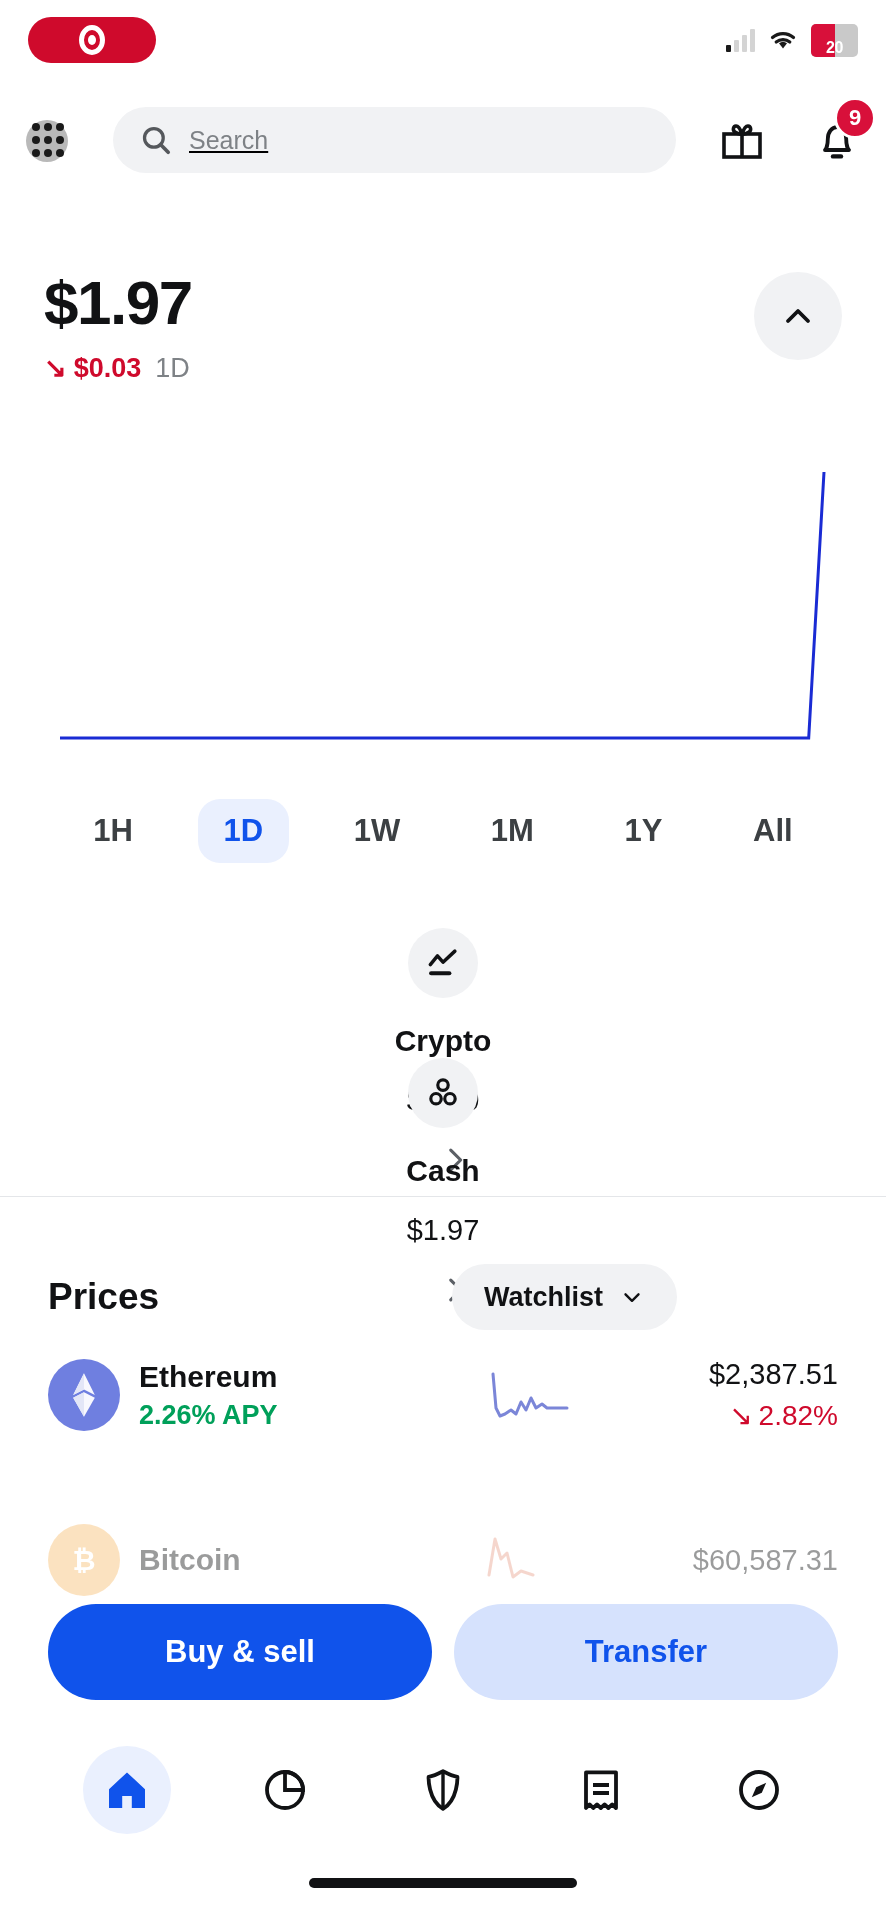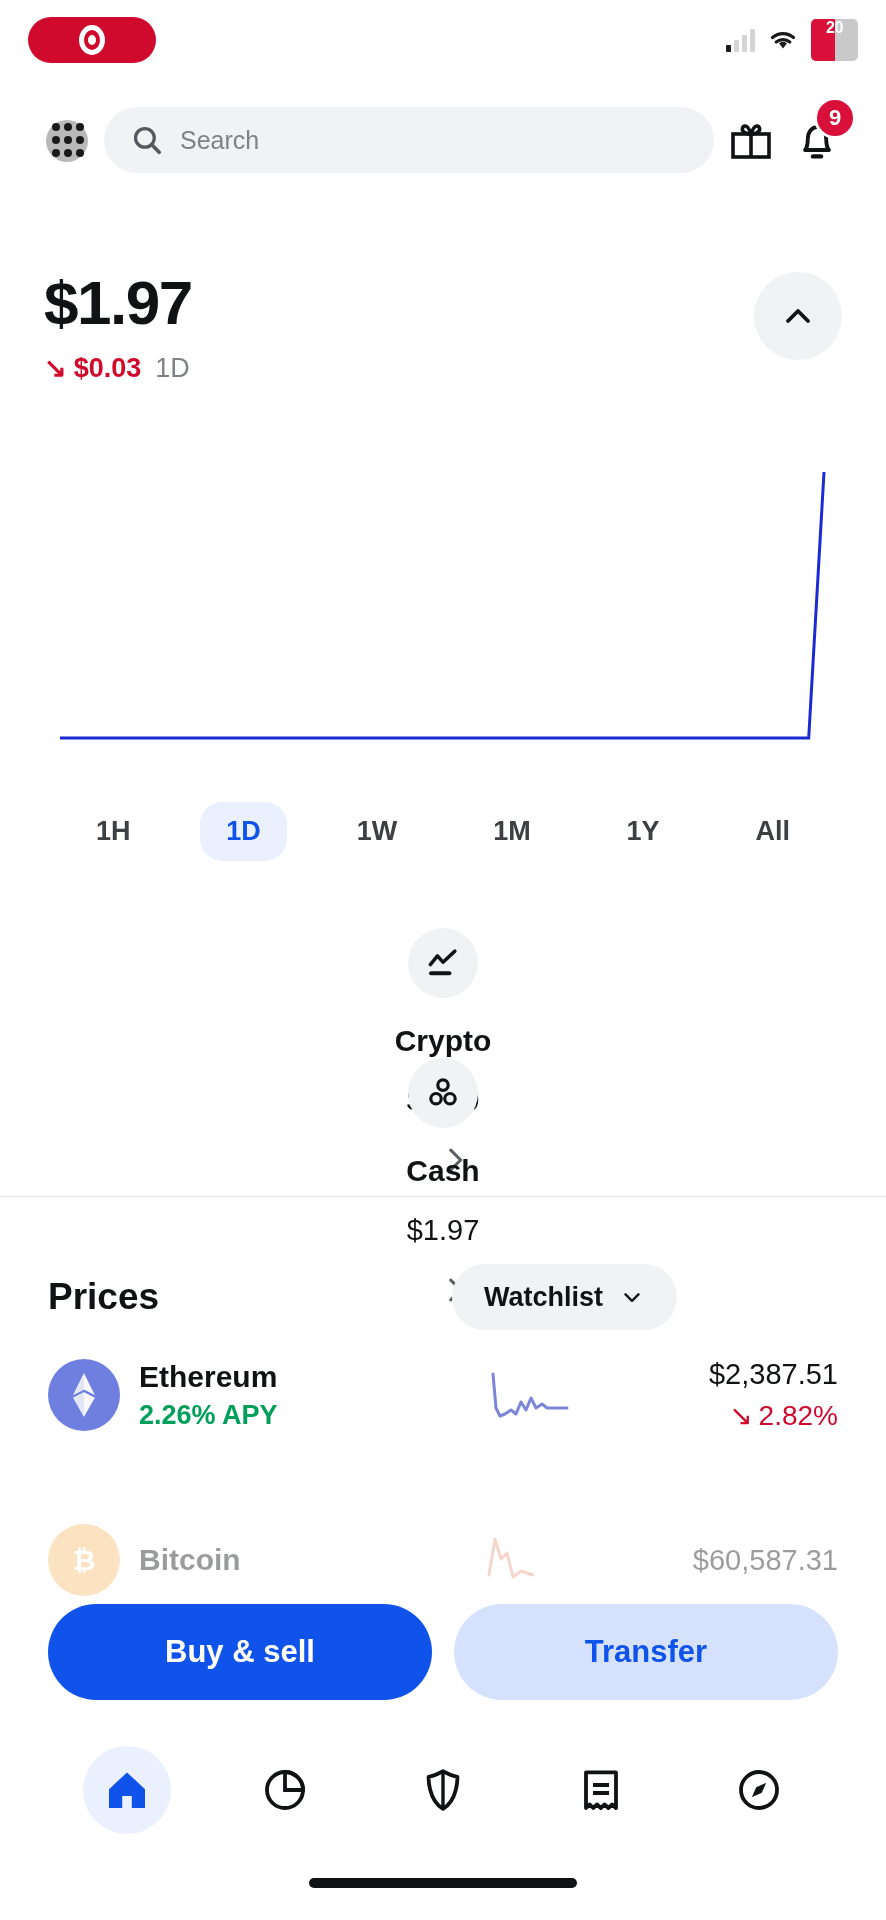--- a/index.html
+++ b/index.html
@@ -28,33 +28,33 @@
     display: flex; align-items: center; justify-content: center;
   }
   .rec-dot i { display:block; width: 8px; height: 10px; border-radius: 50%; background:#fff; }
   .sys-icons { display: flex; align-items: center; gap: 13px; }
   .sig { display: flex; align-items: flex-end; gap: 3px; height: 24px; }
   .sig span { width: 5px; background: #d4d4d4; border-radius: 1px; }
   .sig span.on { background: #1a1a1a; }
   .sig span:nth-child(1){height:7px;} .sig span:nth-child(2){height:12px;}
   .sig span:nth-child(3){height:17px;} .sig span:nth-child(4){height:23px;}
   .batt {
-    position: relative; width: 47px; height: 42px; border-radius: 5px;
-    background: #c9c9c9; display:flex; align-items:flex-start; overflow:hidden;
+    position: relative; width: 47px; height: 33px; border-radius: 5px;
+    background: #c9c9c9; display:flex; align-items:flex-end; overflow:hidden;
   }
   .batt .fill { position:absolute; left:0; top:0; bottom:0; width: 24px; background:#d8103a; }
   .batt .pct {
     position: relative; z-index:2; width:100%; text-align:center;
     font-size: 16px; font-weight: 700; color: #ffffff; letter-spacing:-0.5px;
   }
 
   
   .header {
     position: absolute; top: 98px; left: 0; width: 886px; height: 84px;
-    display: flex; align-items: center; padding: 0 40px; gap: 8px;
+    display: flex; align-items: center; padding: 0 20px; gap: 37px; text-decoration: underline;
   }
   .grid-icon { width: 56px; height: 56px; position: relative; flex: none; }
   .grid-icon .blob {
     position:absolute; left: 6px; top: 8px; width: 42px; height: 42px;
     border-radius: 50%; background: #b9b9b9;
   }
   .grid-icon .dots {
     position:absolute; inset:0; display:grid;
     grid-template-columns: repeat(3, 1fr); grid-template-rows: repeat(3,1fr);
     padding: 10px 12px; gap: 3px;
@@ -88,21 +88,21 @@
 
   
   .chart { position: absolute; top: 460px; left: 0; width: 886px; height: 300px; }
 
   
   .ranges {
     position: absolute; top: 790px; left: 0; width: 886px; height: 82px;
     display: flex; align-items: center; justify-content: space-around; padding: 0 48px;
   }
   .range {
-    font-size: 27px; font-weight: 600; color: #3c4043;
+    font-size: 31px; font-weight: 600; color: #3c4043;
     padding: 14px 26px; border-radius: 22px;
   }
   .range.sel { color: #1053eb; background: #eaf0fe; }
 
   
   .acct-row {
     position: absolute; left: 0; width: 886px; height: 96px;
     display: flex; align-items: center; padding: 0 48px; gap: 26px; flex-direction: column;
   }
   .acct-ico {

